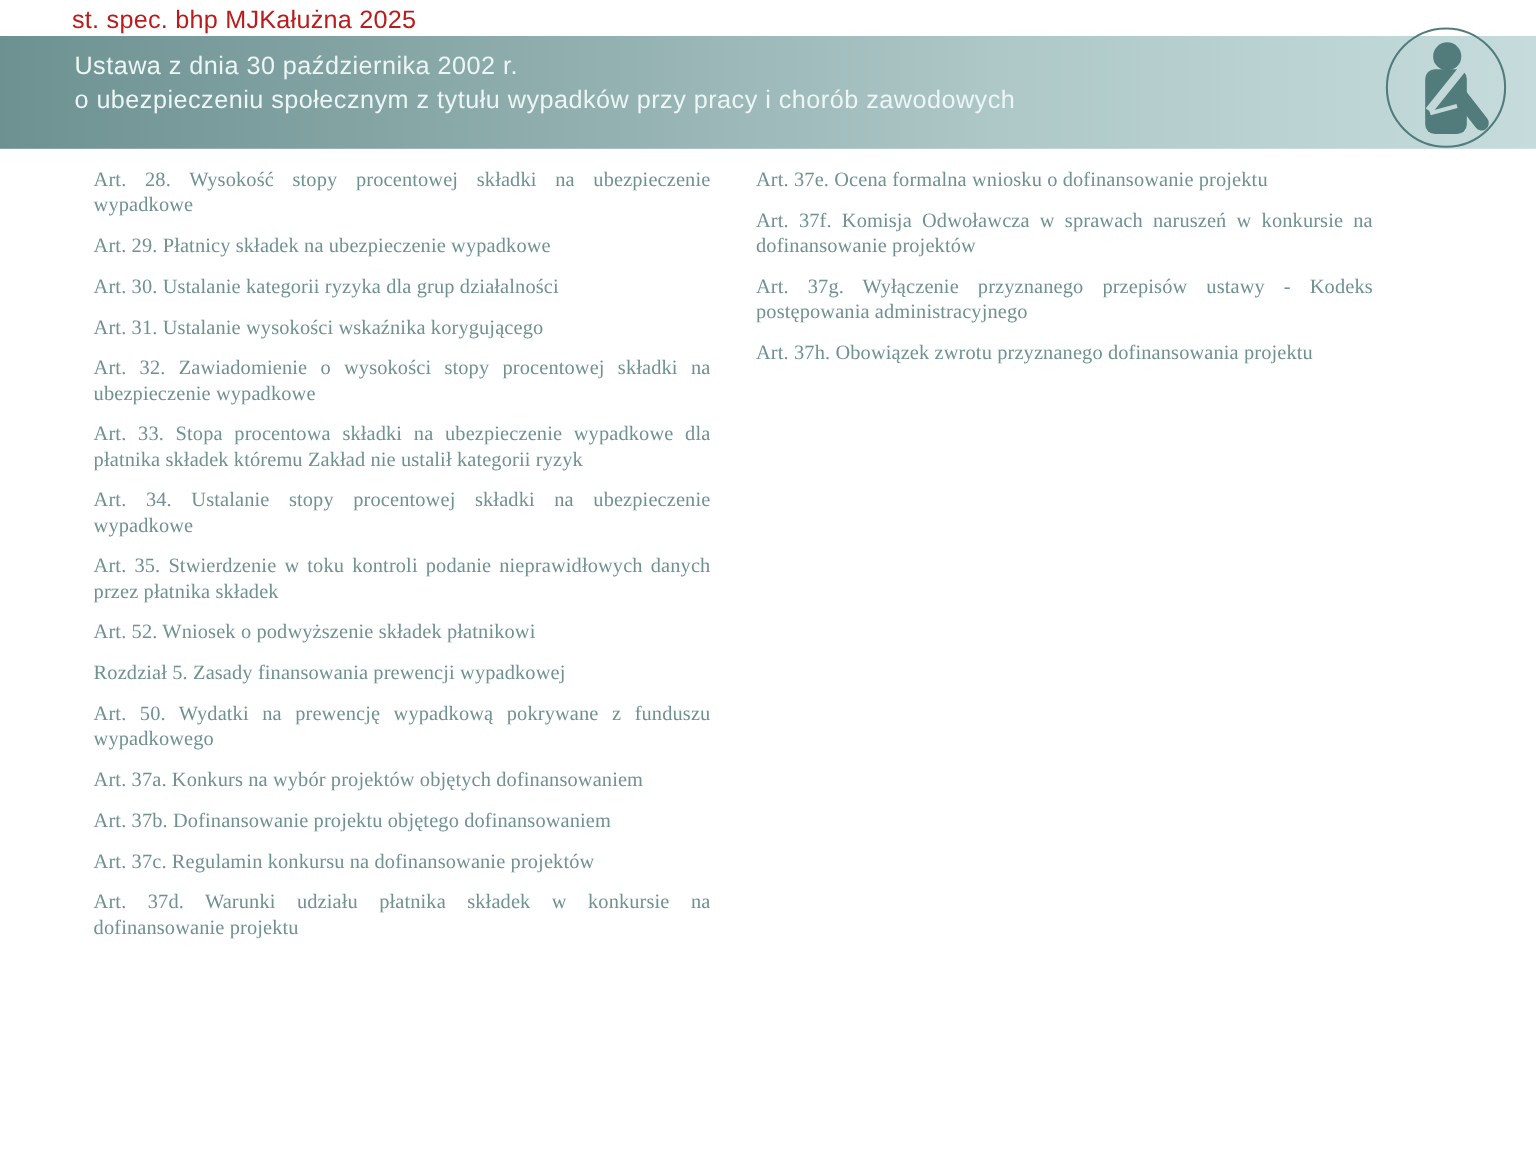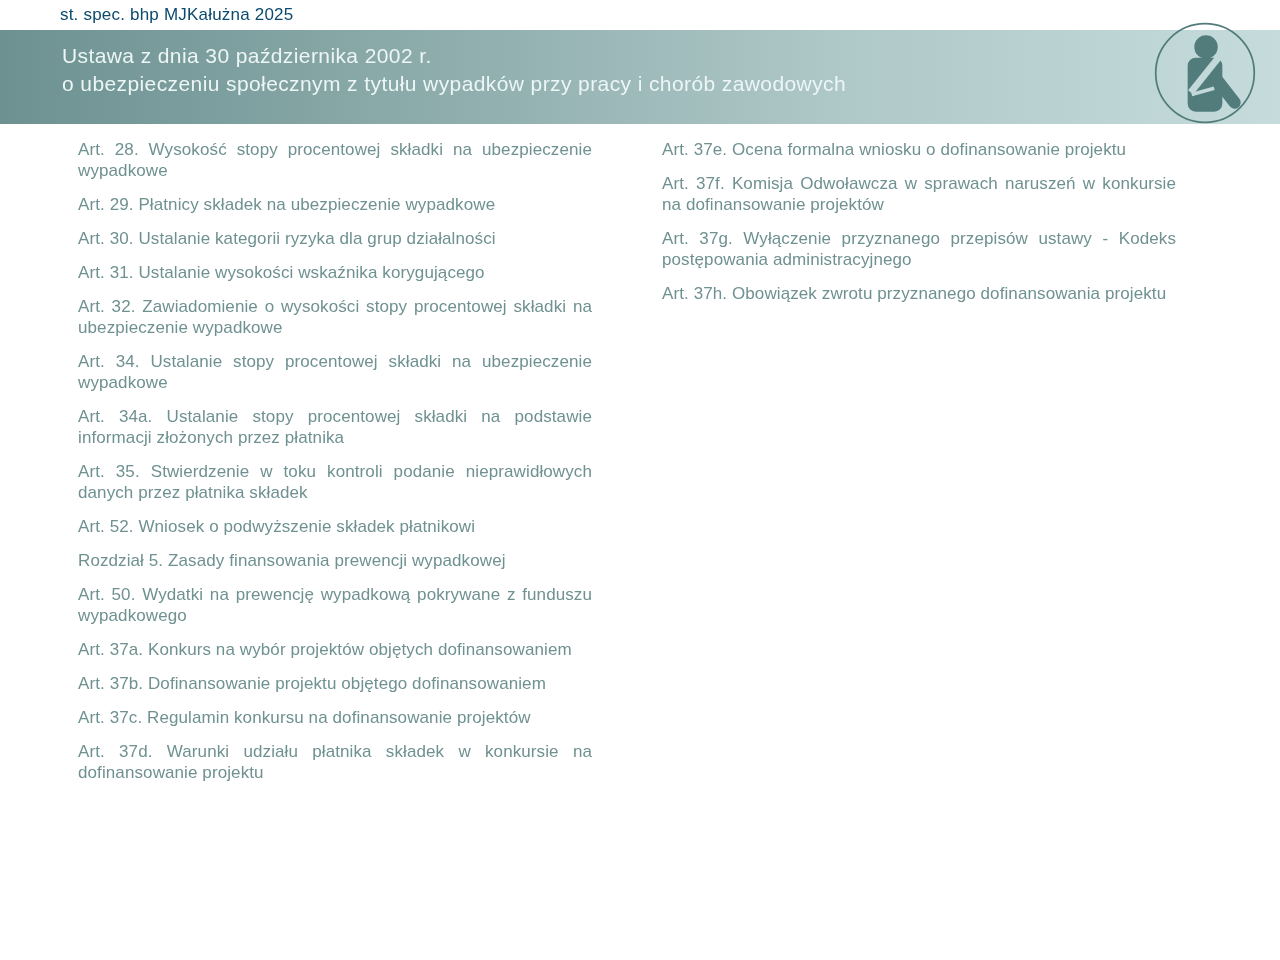--- a/index.html
+++ b/index.html
@@ -13,23 +13,23 @@
     font-family: "Liberation Sans", sans-serif;
     position: relative;
     overflow: hidden;
   }
 
   
   .top-label {
     position: absolute;
     left: 60px;
     top: 5px;
-    font-size: 17px;
+    font-size: 21px;
     letter-spacing: 0.2px;
-    color: #0c4a6e;
+    color: #b91c1c;
   }
 
   
   .header-band {
     position: absolute;
     left: 0;
     top: 30px;
     width: 1280px;
     height: 94px;
     background: linear-gradient(90deg, #6d9191 0%, #8fadad 35%, #aec7c7 65%, #c6dcdc 100%);
@@ -56,21 +56,22 @@
   }
   .emblem svg { display: block; width: 100%; height: 100%; }
 
   
   .content {
     position: absolute;
     left: 78px;
     top: 139px;
     width: 1110px;
     display: flex;
-    gap: 70px;
+    gap: 38px;
+    font-family: Liberation Serif, serif;
   }
   .col {
     width: 514px;
     color: #6f9190;
     font-size: 17px;
     line-height: 21px;
     letter-spacing: 0.1px;
   }
   .col p {
     margin: 0 0 13px 0;
@@ -107,22 +108,22 @@
   </svg>
 </div>
 
 <div class="content">
   <div class="col">
     <p>Art. 28. Wysokość stopy procentowej składki na ubezpieczenie wypadkowe</p>
     <p>Art. 29. Płatnicy składek na ubezpieczenie wypadkowe</p>
     <p>Art. 30. Ustalanie kategorii ryzyka dla grup działalności</p>
     <p>Art. 31. Ustalanie wysokości wskaźnika korygującego</p>
     <p>Art. 32. Zawiadomienie o wysokości stopy procentowej składki na ubezpieczenie wypadkowe</p>
+    <p>Art. 33. Stopa procentowa składki na ubezpieczenie wypadkowe dla płatnika składek któremu Zakład nie ustalił kategorii ryzyk</p>
     <p>Art. 34. Ustalanie stopy procentowej składki na ubezpieczenie wypadkowe</p>
-    <p>Art. 34a. Ustalanie stopy procentowej składki na podstawie informacji złożonych przez płatnika</p>
     <p>Art. 35. Stwierdzenie w toku kontroli podanie nieprawidłowych danych przez płatnika składek</p>
     <p>Art. 52. Wniosek o podwyższenie składek płatnikowi</p>
     <p>Rozdział 5. Zasady finansowania prewencji wypadkowej</p>
     <p>Art. 50. Wydatki na prewencję wypadkową pokrywane z funduszu wypadkowego</p>
     <p>Art. 37a. Konkurs na wybór projektów objętych dofinansowaniem</p>
     <p>Art. 37b. Dofinansowanie projektu objętego dofinansowaniem</p>
     <p>Art. 37c. Regulamin konkursu na dofinansowanie projektów</p>
     <p>Art. 37d. Warunki udziału płatnika składek w konkursie na dofinansowanie projektu</p>
   </div>
   <div class="col">

